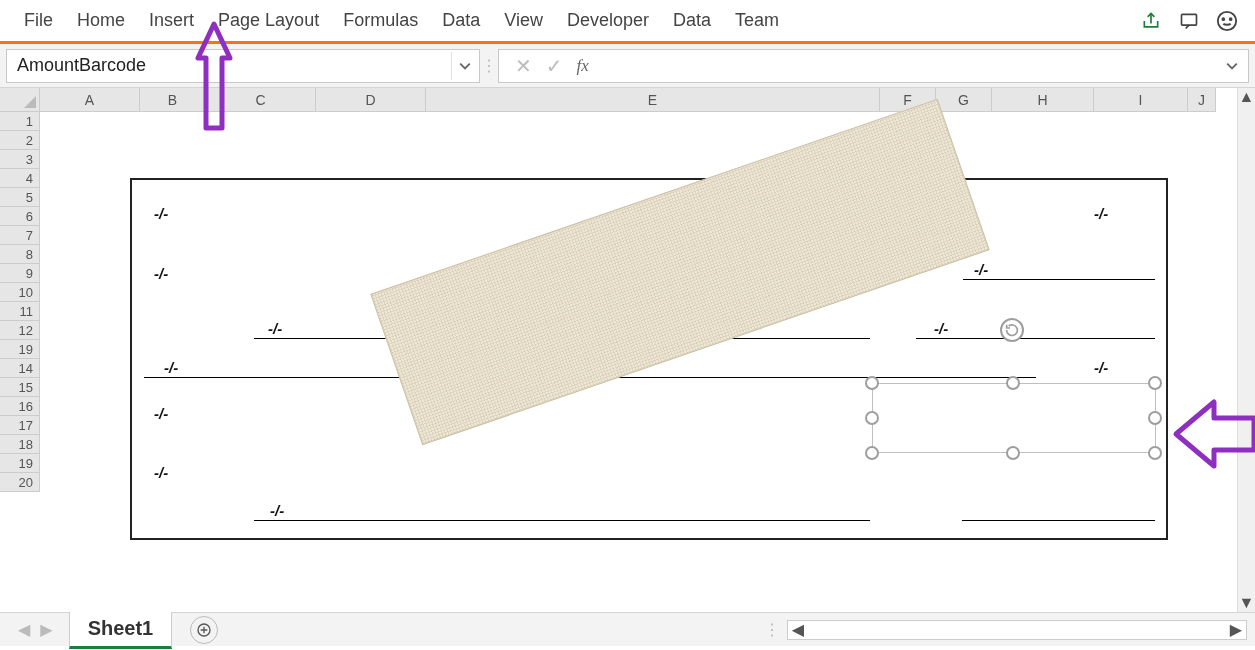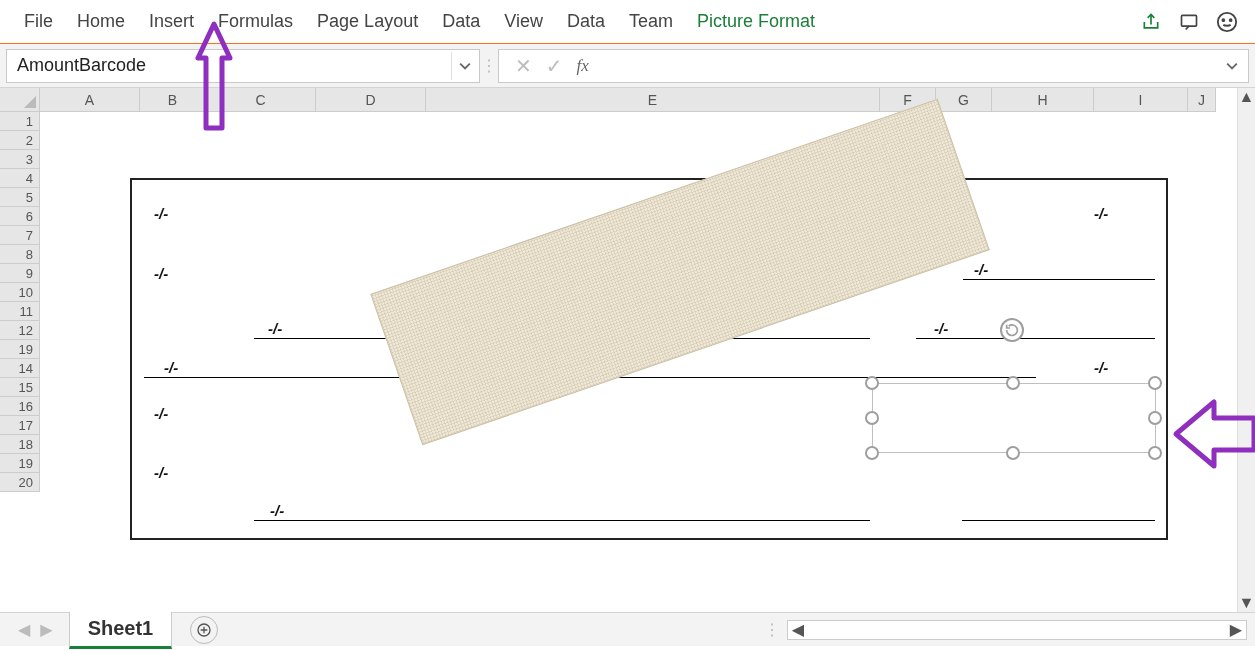--- a/index.html
+++ b/index.html
@@ -1,21 +1,21 @@
 <!DOCTYPE html>
 <html><head>
 <meta charset="utf-8">
 <style>
   * { box-sizing: border-box; margin: 0; padding: 0; font-family: "Segoe UI", Arial, sans-serif; }
   html, body { width: 1255px; height: 650px; background: #fff; overflow: hidden; }
 
   
   .ribbon {
     display: flex; align-items: center; height: 44px;
-    padding: 16px 12px; border-bottom: 1px solid #f97316;
+    padding: 16px 12px; border-bottom: 3px solid #f97316;
     background: #fff;
   }
   .ribbon .tab {
     padding: 10px 12px; font-size: 18px; color: #444; cursor: pointer;
   }
   .ribbon .tab.active { color: #1a7f37; }
   .ribbon .spacer { flex: 1; }
   .ribbon .icon-btn {
     width: 32px; height: 32px; margin-left: 6px; display: flex;
     align-items: center; justify-content: center; cursor: pointer;
@@ -172,27 +172,27 @@
 
   svg { display: block; }
 </style>
 </head>
 <body>
 
 <div class="ribbon">
   <div class="tab">File</div>
   <div class="tab">Home</div>
   <div class="tab">Insert</div>
+  <div class="tab">Page Layout</div>
   <div class="tab">Formulas</div>
-  <div class="tab">Page Layout</div>
   <div class="tab">Data</div>
   <div class="tab">View</div>
+  <div class="tab">Developer</div>
   <div class="tab">Data</div>
   <div class="tab">Team</div>
-  <div class="tab active">Picture Format</div>
   <div class="spacer"></div>
   <div class="icon-btn">
     <svg width="20" height="20" viewBox="0 0 24 24" fill="none" stroke="#1a7f37" stroke-width="2">
         <path d="M4 12v7h16v-7"></path>
         <path d="M12 3v12"></path>
         <path d="M8 7l4-4 4 4"></path>
       </svg>
   </div>
   <div class="icon-btn">
     <svg width="20" height="20" viewBox="0 0 24 24" fill="none" stroke="#444" stroke-width="2">

